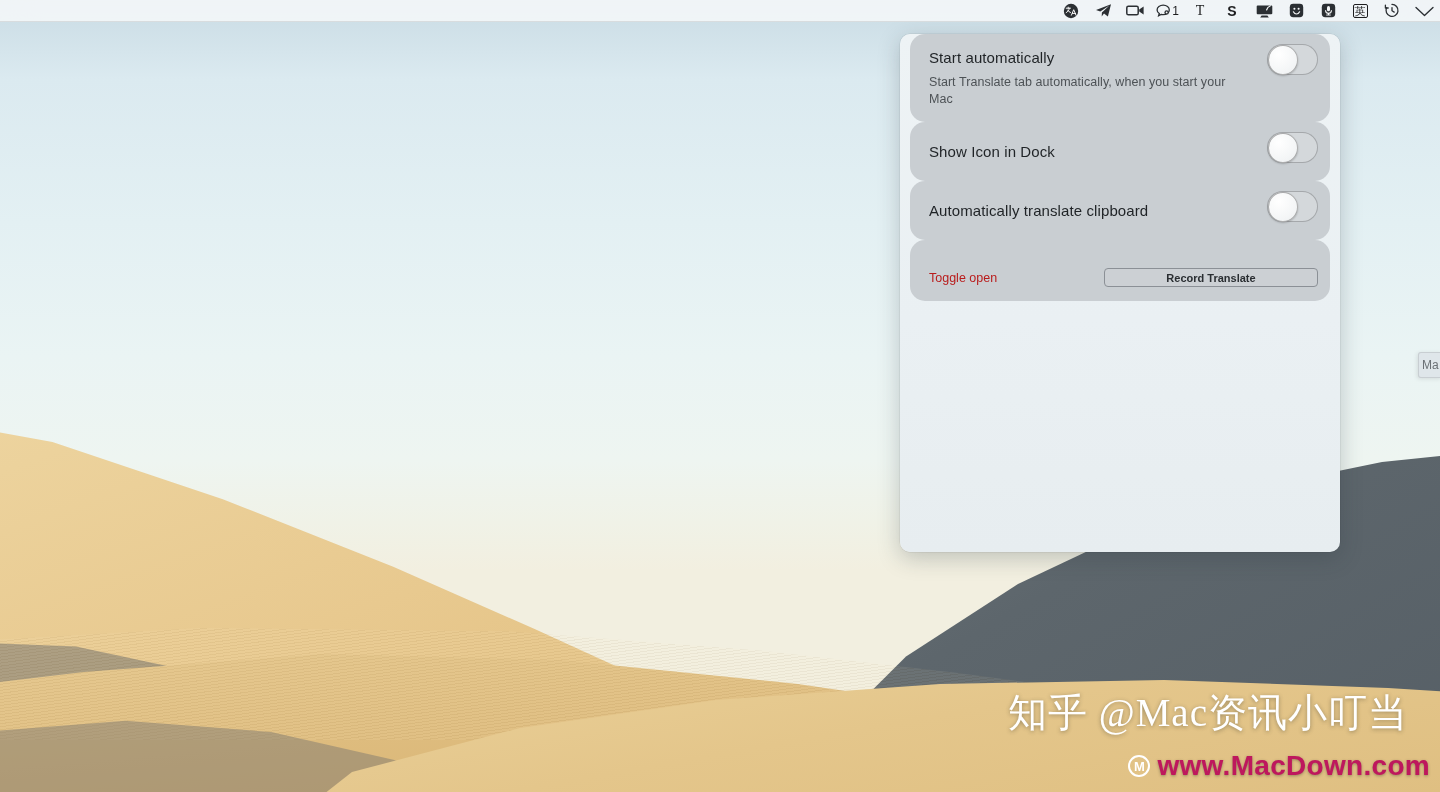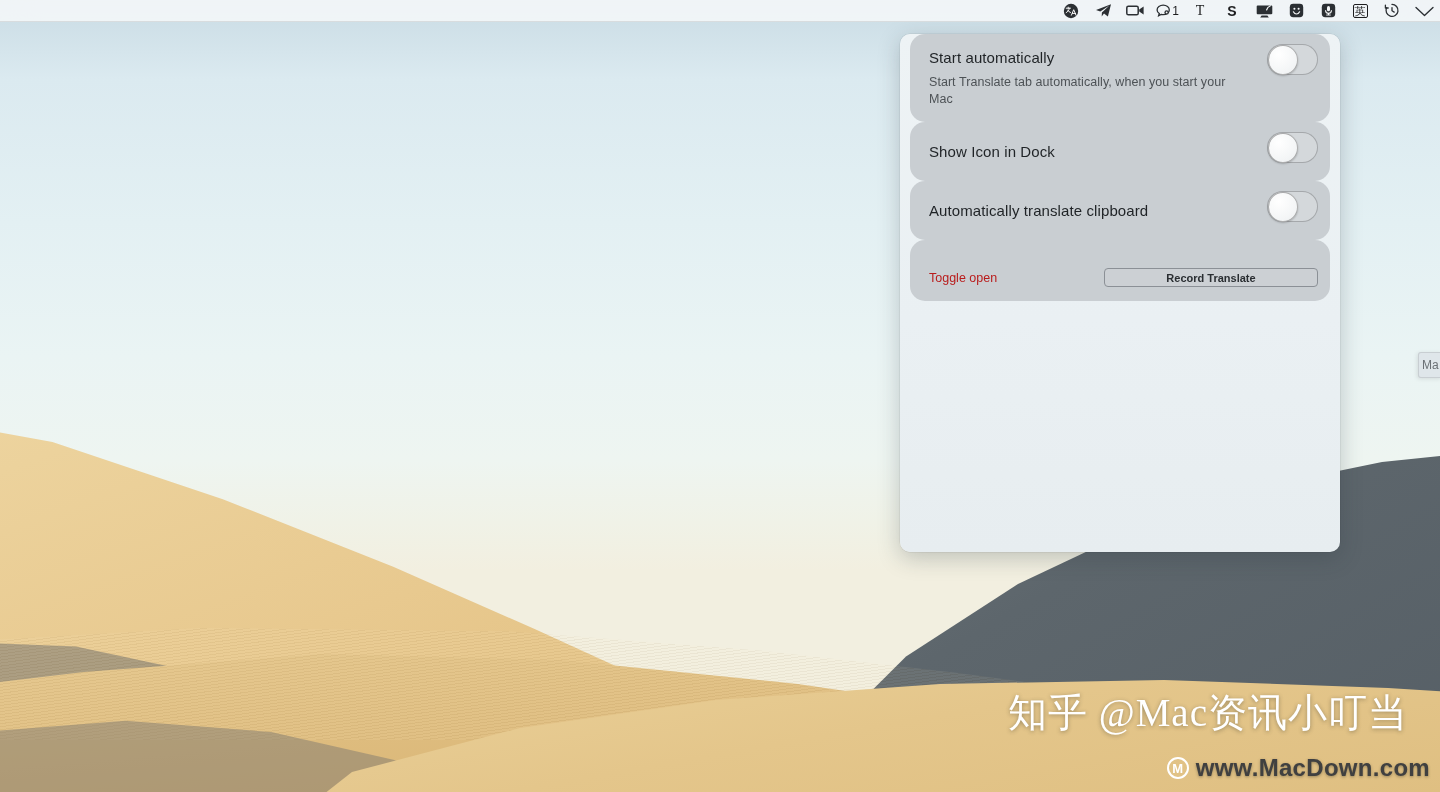--- a/index.html
+++ b/index.html
@@ -377,23 +377,23 @@
     align-items: center;
     justify-content: center;
     font-size: 13px;
     font-weight: bold;
     color: #ffffff;
     box-sizing: border-box;
     font-family: "Liberation Sans", sans-serif;
   }
 
   .md-text {
-    font-size: 24px;
+    font-size: 28px;
     font-weight: bold;
-    color: #404040;
+    color: #be185d;
     letter-spacing: 0.3px;
     text-shadow: 0 1px 3px rgba(60,55,40,0.45);
     font-family: "Liberation Sans", sans-serif;
   }
 </style>
 </head>
 <body>
 
 <div id="screen">
 

